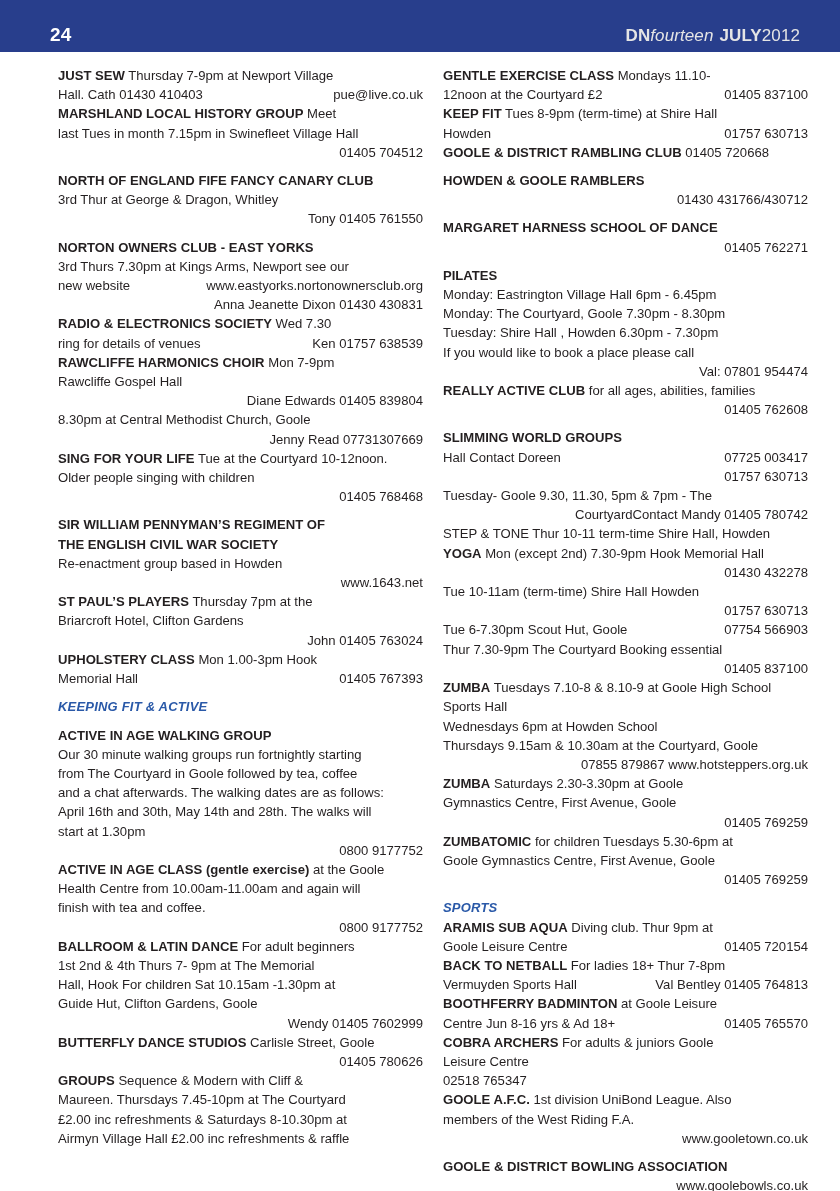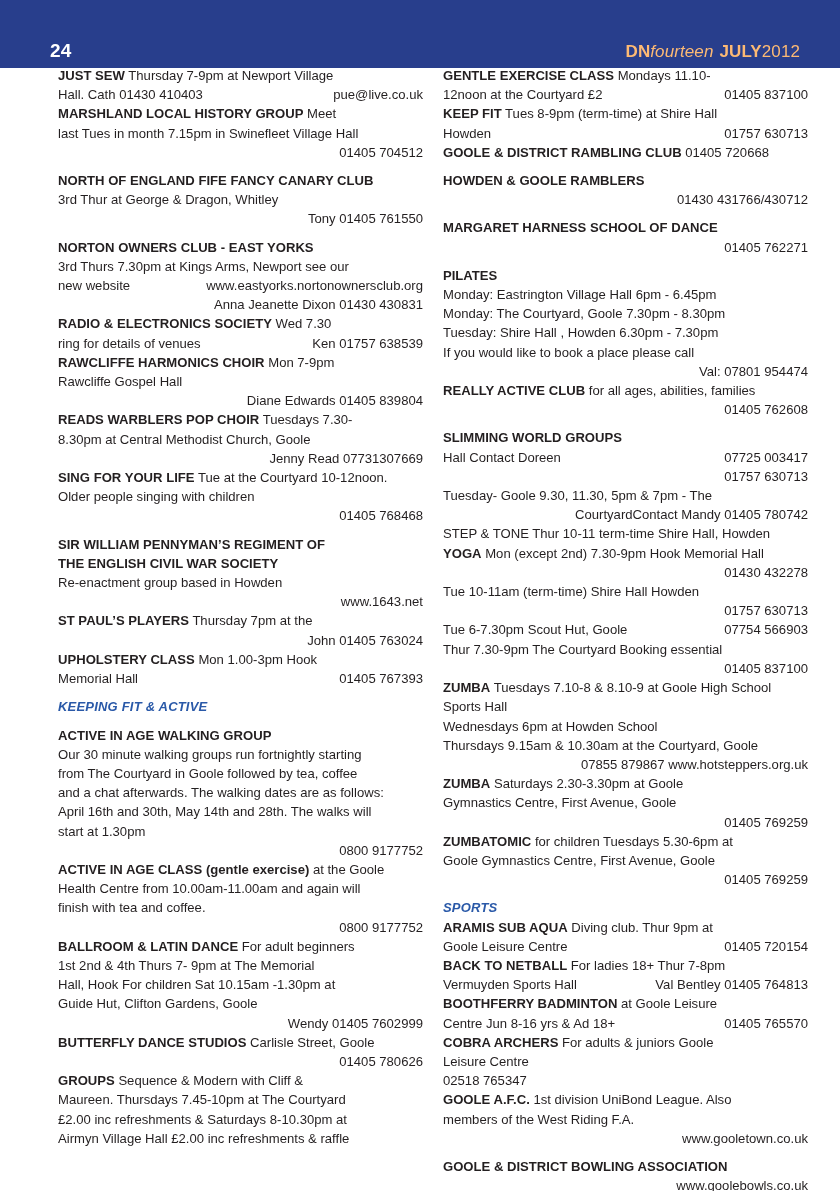--- a/index.html
+++ b/index.html
@@ -11,36 +11,36 @@
     font-family: "Liberation Sans", sans-serif;
     color: #231f20;
     overflow: hidden;
   }
 
   
   .header-bar {
     position: absolute;
     top: 0; left: 0;
     width: 840px;
-    height: 68px;
+    height: 52px;
     background: #283e8c;
     display: flex;
     align-items: flex-end;
     justify-content: space-between;
     padding: 0 40px 8px 50px;
   }
   .page-number {
     color: #ffffff;
     font-size: 19px;
     font-weight: bold;
     letter-spacing: 0.2px;
     line-height: 1;
   }
   .masthead {
-    color: #fdba74;
+    color: #e5e5e5;
     font-size: 17px;
     line-height: 1;
     white-space: nowrap;
     letter-spacing: 0.1px;
   }
   .masthead .mh-dn { font-weight: bold; }
   .masthead .mh-fourteen { font-style: italic; font-weight: normal; }
   .masthead .mh-july { font-weight: bold; margin-left: 6px; }
   .masthead .mh-year { font-weight: normal; }
 
@@ -135,37 +135,37 @@
             <span>ring for details of venues</span>
             <span>Ken 01757 638539</span>
           </p>
         </div>
         <div class="entry">
           <p><span class="ttl">RAWCLIFFE HARMONICS CHOIR</span> <span>Mon 7-9pm</span></p>
           <p>Rawcliffe Gospel Hall</p>
           <p class="rt">Diane Edwards 01405 839804</p>
         </div>
         <div class="entry">
-          <p><span class="ttl">READS WARBLERS POP CHOIR</span> <span>Tuesdays 7.30-</span></p>
           <p>8.30pm at Central Methodist Church, Goole</p>
           <p class="rt">Jenny Read 07731307669</p>
         </div>
         <div class="entry">
           <p><span class="ttl">SING FOR YOUR LIFE</span> <span>Tue at the Courtyard 10-12noon.</span></p>
           <p>Older people singing with children</p>
           <p class="rt">01405 768468</p>
         </div>
         <div class="entry gap-before">
           <p><span class="ttl">SIR WILLIAM PENNYMAN’S REGIMENT OF</span></p>
           <p><span class="ttl">THE ENGLISH CIVIL WAR SOCIETY</span></p>
           <p>Re-enactment group based in Howden</p>
           <p class="rt">www.1643.net</p>
         </div>
         <div class="entry">
           <p><span class="ttl">ST PAUL’S PLAYERS</span> <span>Thursday 7pm at the</span></p>
+          <p>Briarcroft Hotel, Clifton Gardens</p>
           <p class="rt">John 01405 763024</p>
         </div>
         <div class="entry">
           <p><span class="ttl">UPHOLSTERY CLASS</span> <span>Mon 1.00-3pm Hook</span></p>
           <p style="display: flex; justify-content: space-between;">
             <span>Memorial Hall</span>
             <span>01405 767393</span>
           </p>
         </div>
         <div class="section-head gap-before">KEEPING FIT &amp; ACTIVE</div>

